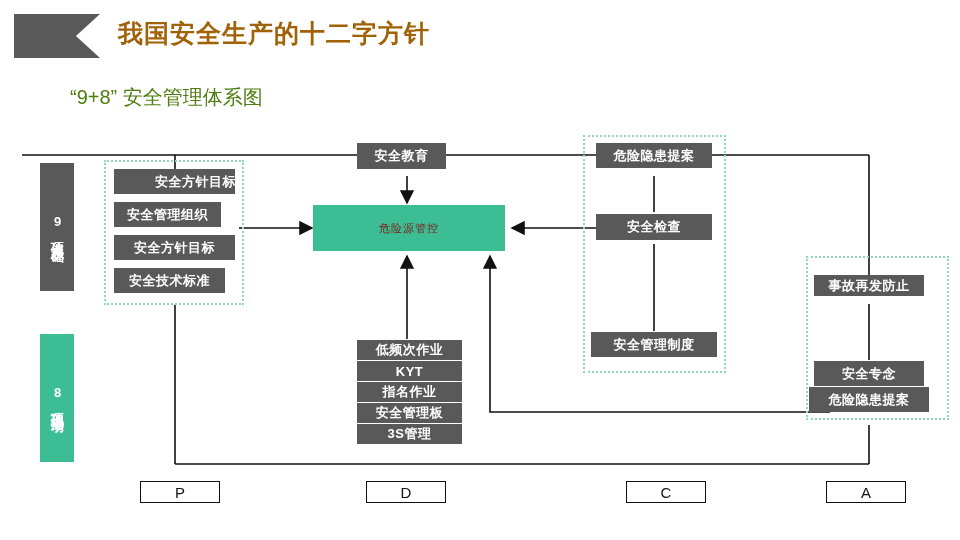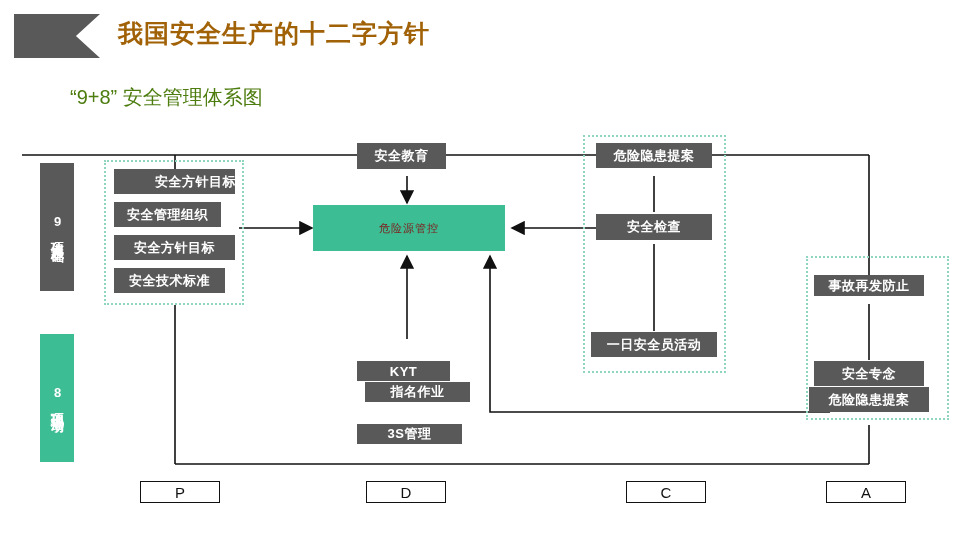--- a/index.html
+++ b/index.html
@@ -115,28 +115,30 @@
   <div class="dashed" style="left:104px;top:160px;width:140px;height:145px;"></div>
   <div class="gbox" style="left:114px;top:169px;width:121px;height:25px;padding-left:42px;">安全方针目标</div>
   <div class="gbox" style="left:114px;top:202px;width:107px;height:25px;">安全管理组织</div>
   <div class="gbox" style="left:114px;top:235px;width:121px;height:25px;">安全方针目标</div>
   <div class="gbox" style="left:114px;top:268px;width:111px;height:25px;">安全技术标准</div>
 
   <div class="gbox" style="left:357px;top:143px;width:89px;height:26px;">安全教育</div>
 
   <div class="greenbox" style="left:313px;top:205px;width:192px;height:46px;">危险源管控</div>
 
-  <div class="gbox" style="left:357px;top:361px;width:93px;height:20px;">KYT</div>
-  <div class="gbox" style="left:357px;top:382px;width:105px;height:20px;margin-left:8px;">指名作业</div>
+  <div class="gbox" style="left:357px;top:340px;width:105px;height:20px;">低频次作业</div>
+  <div class="gbox" style="left:357px;top:361px;width:105px;height:20px;">KYT</div>
+  <div class="gbox" style="left:357px;top:382px;width:105px;height:20px;">指名作业</div>
+  <div class="gbox" style="left:357px;top:403px;width:105px;height:20px;">安全管理板</div>
   <div class="gbox" style="left:357px;top:424px;width:105px;height:20px;">3S管理</div>
 
   <div class="dashed" style="left:583px;top:135px;width:143px;height:238px;"></div>
   <div class="gbox" style="left:596px;top:143px;width:116px;height:25px;">危险隐患提案</div>
   <div class="gbox" style="left:596px;top:214px;width:116px;height:26px;">安全检查</div>
-  <div class="gbox" style="left:591px;top:332px;width:126px;height:25px;">一日安全员活动</div>
+  <div class="gbox" style="left:591px;top:332px;width:126px;height:25px;">安全管理制度</div>
 
   <div class="dashed" style="left:806px;top:256px;width:143px;height:164px;"></div>
   <div class="gbox" style="left:814px;top:275px;width:110px;height:21px;">事故再发防止</div>
   <div class="gbox" style="left:809px;top:387px;width:120px;height:25px;">危险隐患提案</div>
   <div class="gbox" style="left:814px;top:361px;width:110px;height:25px;">安全专念</div>
 
   <div class="pdca" style="left:140px;top:481px;width:80px;height:22px;">P</div>
   <div class="pdca" style="left:366px;top:481px;width:80px;height:22px;">D</div>
   <div class="pdca" style="left:626px;top:481px;width:80px;height:22px;">C</div>
   <div class="pdca" style="left:826px;top:481px;width:80px;height:22px;">A</div>

